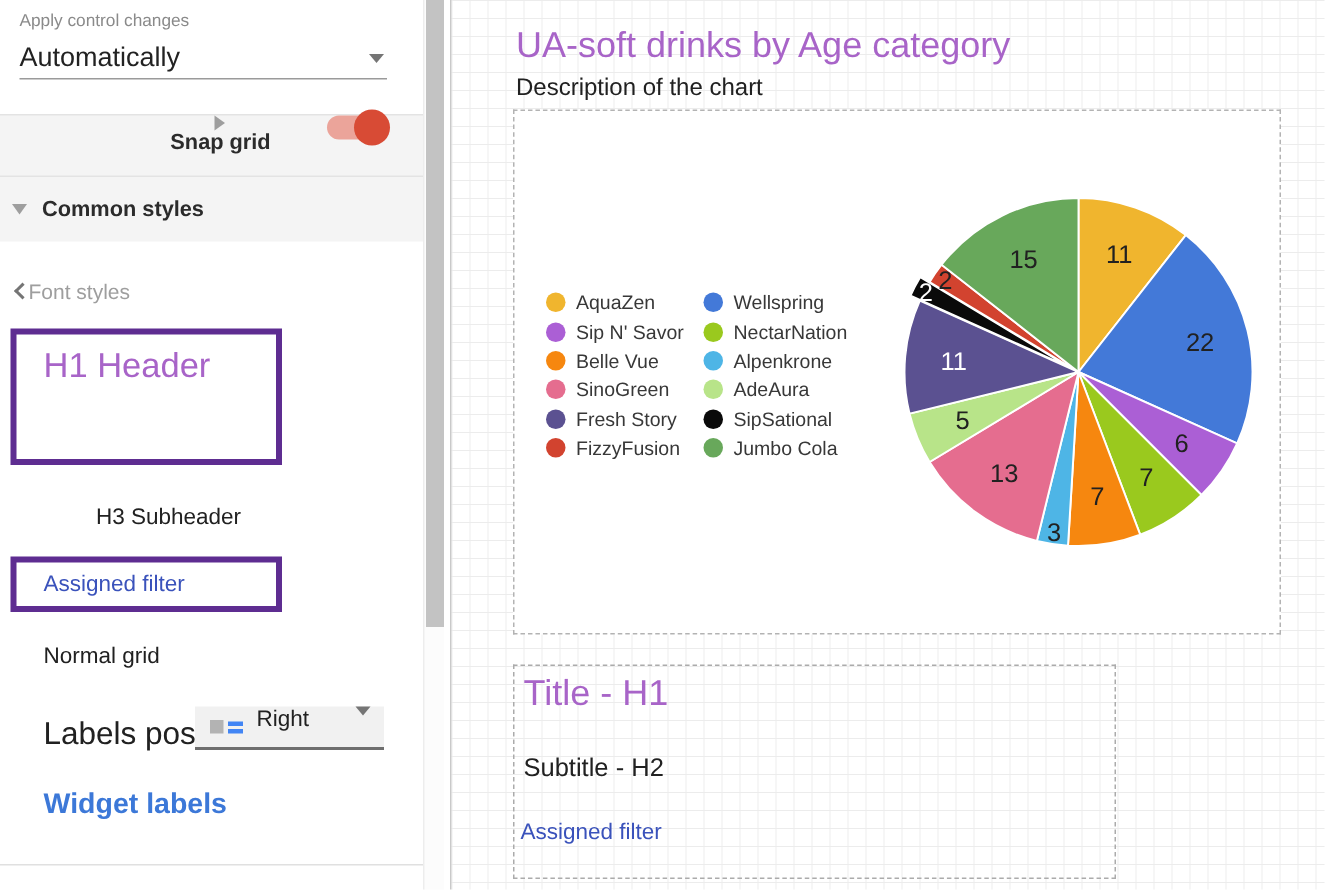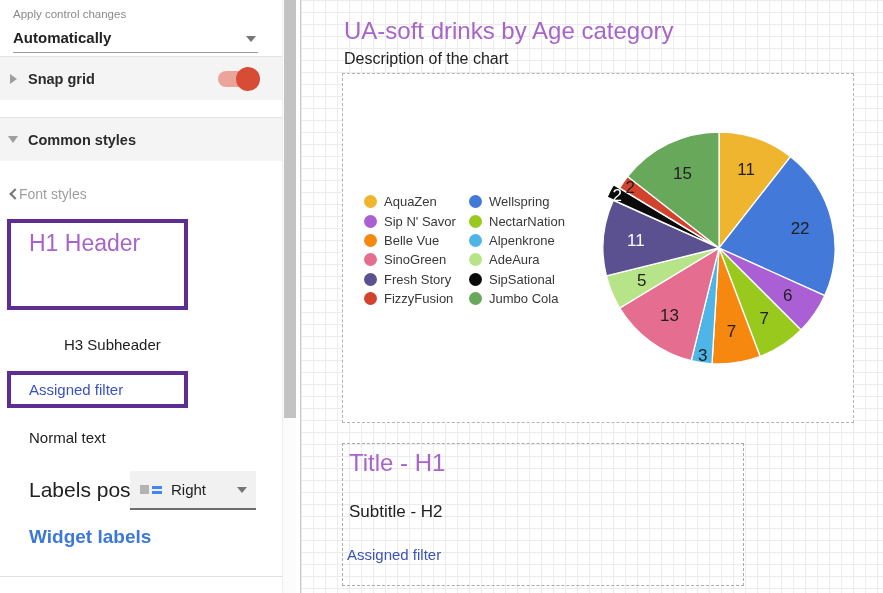--- a/index.html
+++ b/index.html
@@ -5,21 +5,21 @@
   * { margin:0; padding:0; box-sizing:border-box; }
   html,body { width:883px; height:593px; overflow:hidden;
     font-family:"Liberation Sans", sans-serif; background:#fff; }
   .abs { position:absolute; }
 
   
   #sidebar { position:absolute; left:0; top:0; width:300px; height:593px; background:#fff; }
   .side-label { font-size:11.5px; color:#8a8a8a; }
   .select-line { position:absolute; left:13px; top:27px; width:245px; height:26px;
     border-bottom:1px solid #9a9a9a; cursor:pointer; }
-  .select-line .val { font-size:15px; color:#222; line-height:22px;font-weight:bold; }
+  .select-line .val { font-size:18px; color:#222; line-height:22px; }
   .dd-arrow { width:0; height:0; border-left:5px solid transparent;
     border-right:5px solid transparent; border-top:6px solid #757575; }
   .section-row { position:absolute; left:0; width:283px; height:44px; background:#f4f4f4;
     border-top:1px solid #e3e3e3; display:flex; align-items:center; cursor:pointer; }
   .section-row .lbl { font-size:14.5px; font-weight:bold; color:#2b2b2b; margin-left:11px; }
   .tri-right { width:0; height:0; border-top:5px solid transparent;
     border-bottom:5px solid transparent; border-left:7px solid #9e9e9e; margin-left:10px; }
   .tri-down { width:0; height:0; border-left:5px solid transparent;
     border-right:5px solid transparent; border-top:7px solid #9e9e9e; margin-left:8px; }
   .toggle { position:absolute; right:28px; width:37px; height:16px; border-radius:8px;
@@ -31,22 +31,22 @@
   .chev-left { width:8px; height:8px; border-left:2px solid #757575;
     border-bottom:2px solid #757575; transform:rotate(45deg); }
   .back-row .lbl { font-size:14px; color:#9e9e9e; }
   .anno-box { position:absolute; border:4px solid #5e2d91; background:#fff; }
   .h1-sample { font-size:23px; color:#a864c8; }
   .h2-sample { font-size:17px; color:#212121; }
   .h3-sample { font-size:15px; color:#212121;margin-left:35px; }
   .assigned-sample { font-size:15px; color:#3a52bb; }
   .normal-sample { font-size:15px; color:#212121; }
   .lp-label { font-size:21px; color:#212121; }
-  .lp-select { position:absolute; left:130px; top:471px; width:126px; height:39px;
-    background:#f1f1f1; border-bottom:2px solid #6e6e6e; display:flex; align-items:center;
+  .lp-select { position:absolute; left:130px; top:471px; width:126px; height:29px;
+    background:#f1f1f1; border-bottom:2px solid #6e6e6e; display:flex; 
     cursor:pointer; }
   .lp-icon { display:flex; align-items:center; gap:3px; margin-left:10px; }
   .lp-sq { width:9px; height:9px; background:#b3b3b3; }
   .lp-bars { display:flex; flex-direction:column; gap:2px; }
   .lp-bar { width:10px; height:3px; background:#4285f4; }
   .lp-select .val { font-size:15px; color:#212121; margin-left:9px; }
   .lp-select .dd-arrow { margin-left:auto; margin-right:9px; }
   .widget-labels { font-size:19px; font-weight:bold; color:#3c78d8; }
   .side-divider { position:absolute; left:0; top:576px; width:283px; height:1px; background:#e0e0e0; }
   #scrollbar-track { position:absolute; left:282px; top:0; width:14px; height:593px;
@@ -83,21 +83,21 @@
 
 <div id="sidebar">
 
   <div class="abs side-label" style="left:13px; top:8px;">Apply control changes</div>
 
   <div class="select-line">
     <span class="val">Automatically</span>
     <div class="dd-arrow abs" style="right:2px; top:9px;"></div>
   </div>
 
-  <div class="section-row" style="top:56px;">
+  <div class="section-row" style="top:76px;flex-direction:column;">
     <div class="tri-right"></div>
     <span class="lbl">Snap grid</span>
     <div class="toggle">
       <div class="knob"></div>
     </div>
   </div>
 
   <div class="section-row" style="top:117px;">
     <div class="tri-down"></div>
     <span class="lbl" style="margin-left:10px;">Common styles</span>
@@ -111,21 +111,21 @@
   <div class="anno-box" style="left:7px; top:219px; width:181px; height:91px;">
     <div class="abs h1-sample" style="left:18px; top:7px;">H1 Header</div>
   </div>
 
   <div class="abs h3-sample" style="left:29px; top:336px;">H3 Subheader</div>
 
   <div class="anno-box" style="left:7px; top:371px; width:181px; height:37px;">
     <div class="abs assigned-sample" style="left:18px; top:6px;">Assigned filter</div>
   </div>
 
-  <div class="abs normal-sample" style="left:29px; top:429px;">Normal text</div>
+  <div class="abs normal-sample" style="left:29px; top:429px;">Normal grid</div>
 
   <div class="abs lp-label" style="left:29px; top:478px;">Labels position</div>
 
   <div class="lp-select">
     <div class="lp-icon">
       <div class="lp-sq"></div>
       <div class="lp-bars">
           <div class="lp-bar"></div>
           <div class="lp-bar"></div>
         </div>

